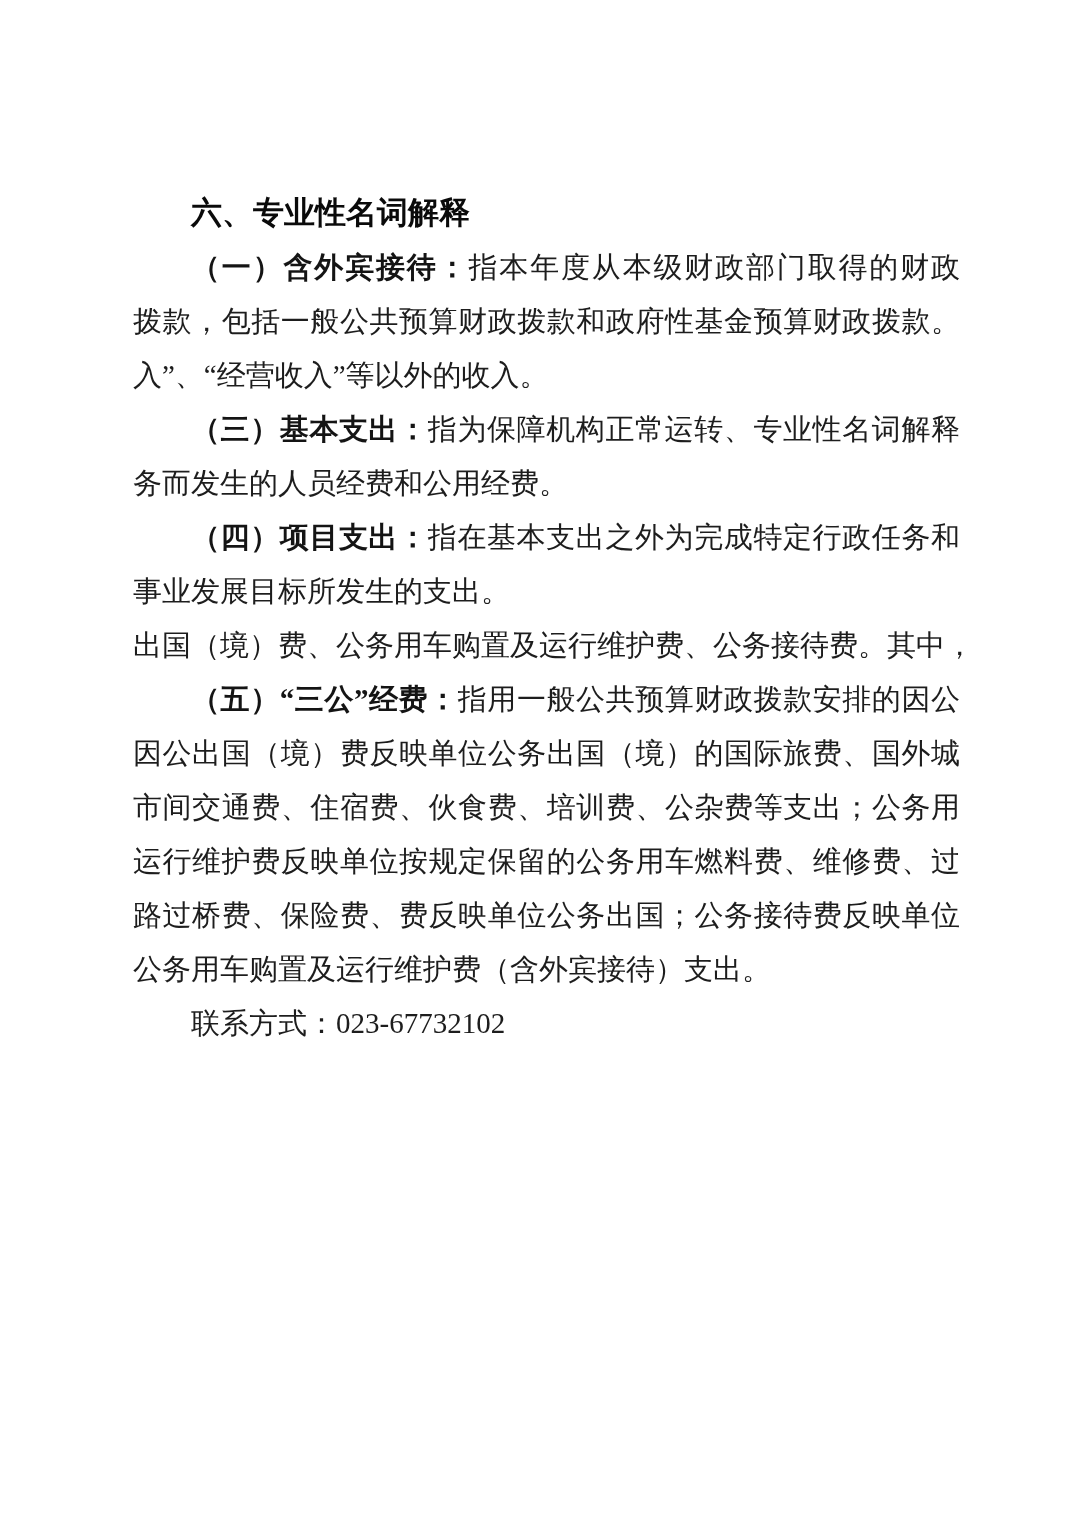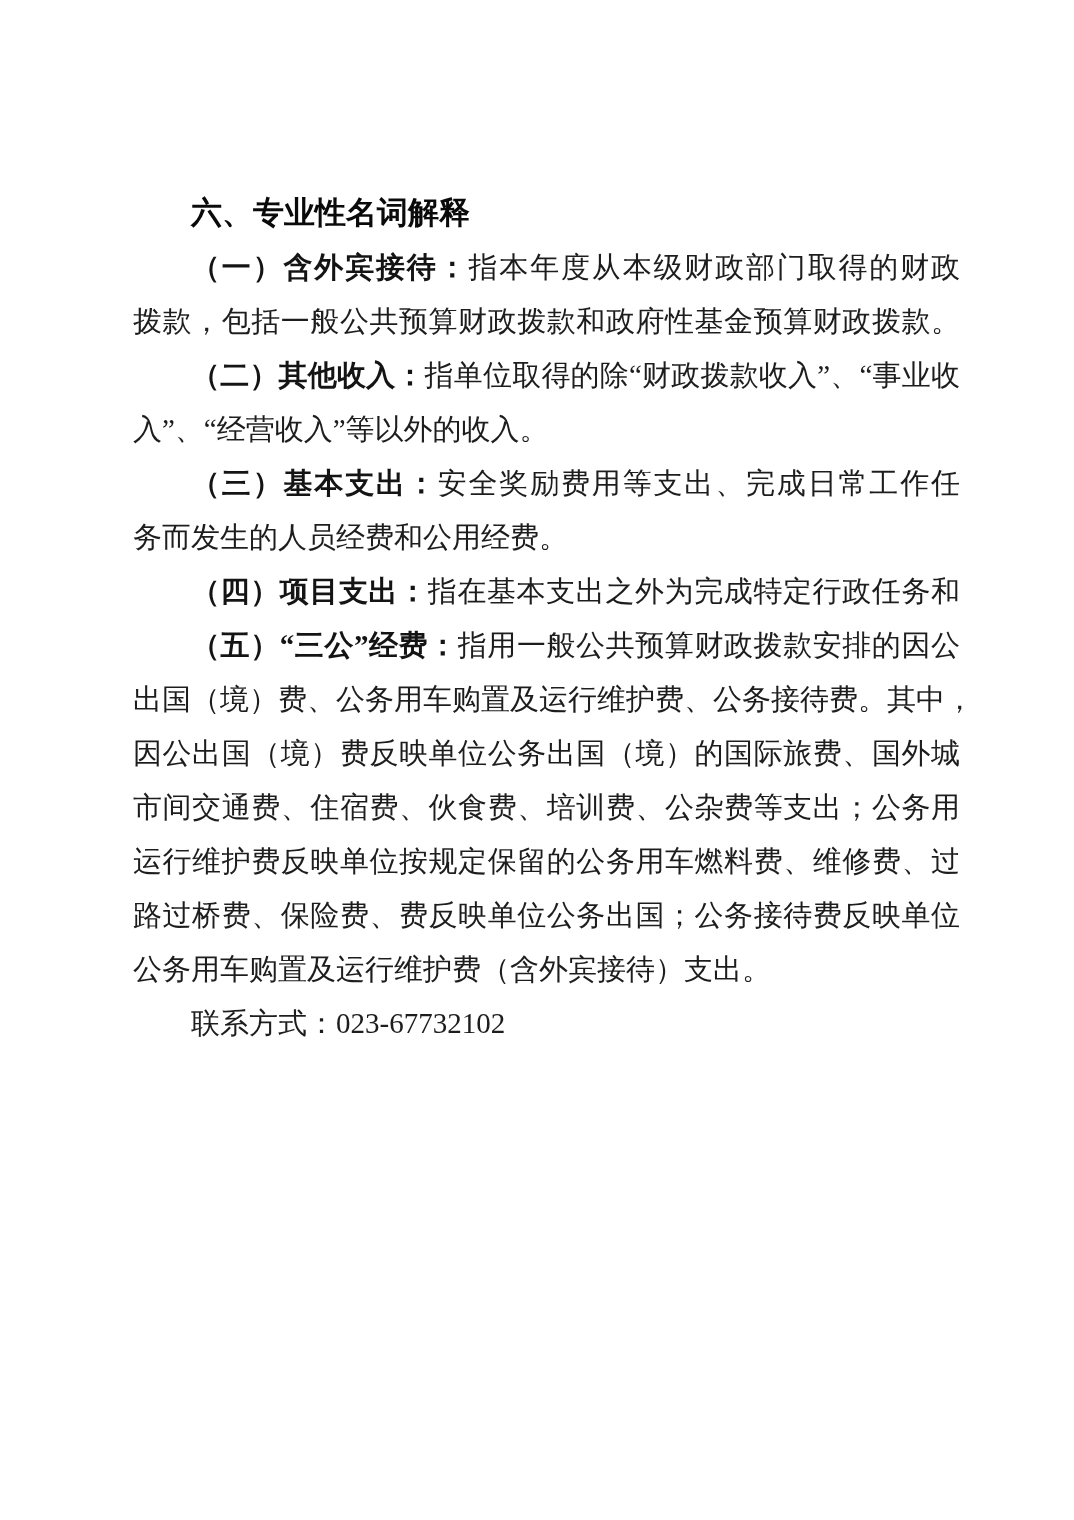--- a/index.html
+++ b/index.html
@@ -64,30 +64,30 @@
 <body>
 
 <div class="page">
   <div class="content">
 
     <div class="heading">六、专业性名词解释</div>
 
     <div class="line justify indent"><span class="term">（一）含外宾接待：</span><span>指本年度从本级财政部门取得的财政</span></div>
     <div class="line justify">拨款，包括一般公共预算财政拨款和政府性基金预算财政拨款。</div>
 
-    <div class="line justify indent"><span class="term">（二）其他收入：</span><span>指单位取得的除“财政拨款收入”、“事业收</span></div>
     <div class="line">入”、“经营收入”等以外的收入。</div>
 
-    <div class="line justify indent"><span class="term">（三）基本支出：</span><span>安全奖励费用等支出、完成日常工作任</span></div>
+    <div class="line justify indent"><span class="term">（三）基本支出：</span><span>指为保障机构正常运转、专业性名词解释</span></div>
     <div class="line">务而发生的人员经费和公用经费。</div>
 
     <div class="line justify indent"><span class="term">（四）项目支出：</span><span>指在基本支出之外为完成特定行政任务和</span></div>
+    <div class="line">事业发展目标所发生的支出。</div>
 
+    <div class="line justify">出国（境）费、公务用车购置及运行维护费、公务接待费。其中，</div>
     <div class="line justify indent"><span class="term">（五）“三公”经费：</span><span>指用一般公共预算财政拨款安排的因公</span></div>
-    <div class="line justify">出国（境）费、公务用车购置及运行维护费、公务接待费。其中，</div>
     <div class="line justify">因公出国（境）费反映单位公务出国（境）的国际旅费、国外城</div>
     <div class="line justify">市间交通费、住宿费、伙食费、培训费、公杂费等支出；公务用</div>
     <div class="line justify">运行维护费反映单位按规定保留的公务用车燃料费、维修费、过</div>
     <div class="line justify">路过桥费、保险费、费反映单位公务出国；公务接待费反映单位</div>
     <div class="line">公务用车购置及运行维护费（含外宾接待）支出。</div>
 
     <div class="contact-row">
       <span>联系方式：023-67732102</span>
     </div>
 

